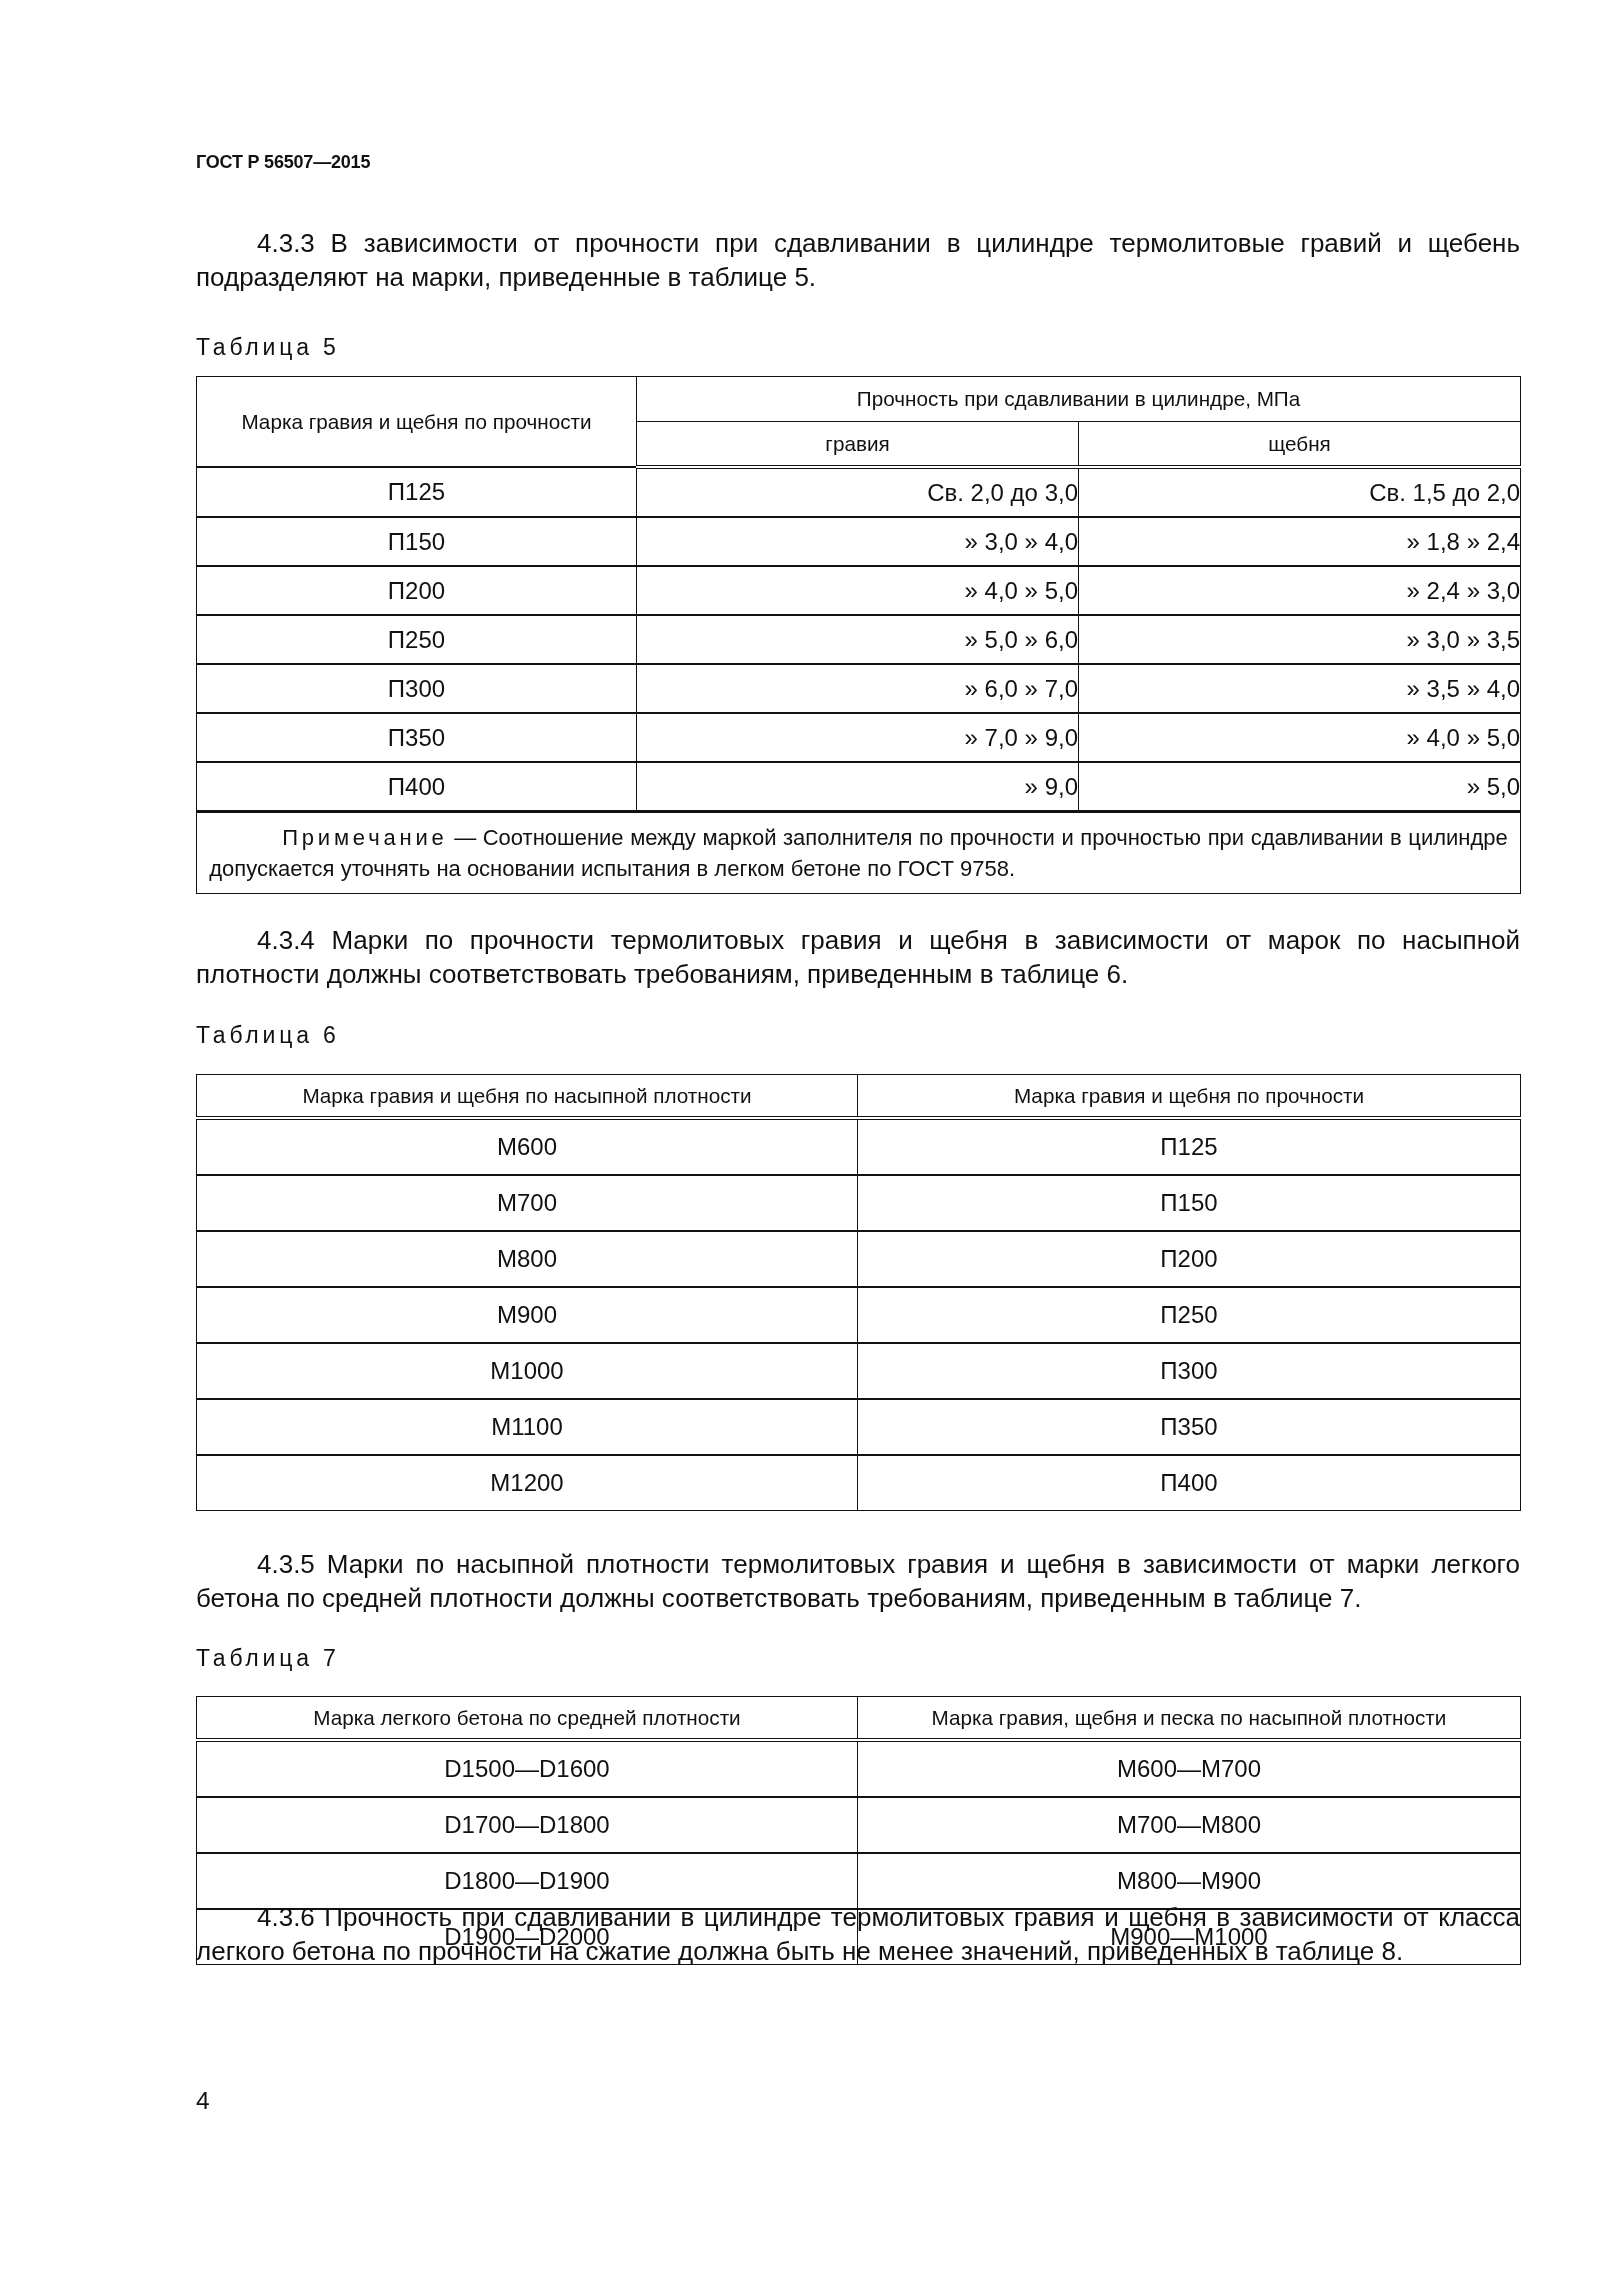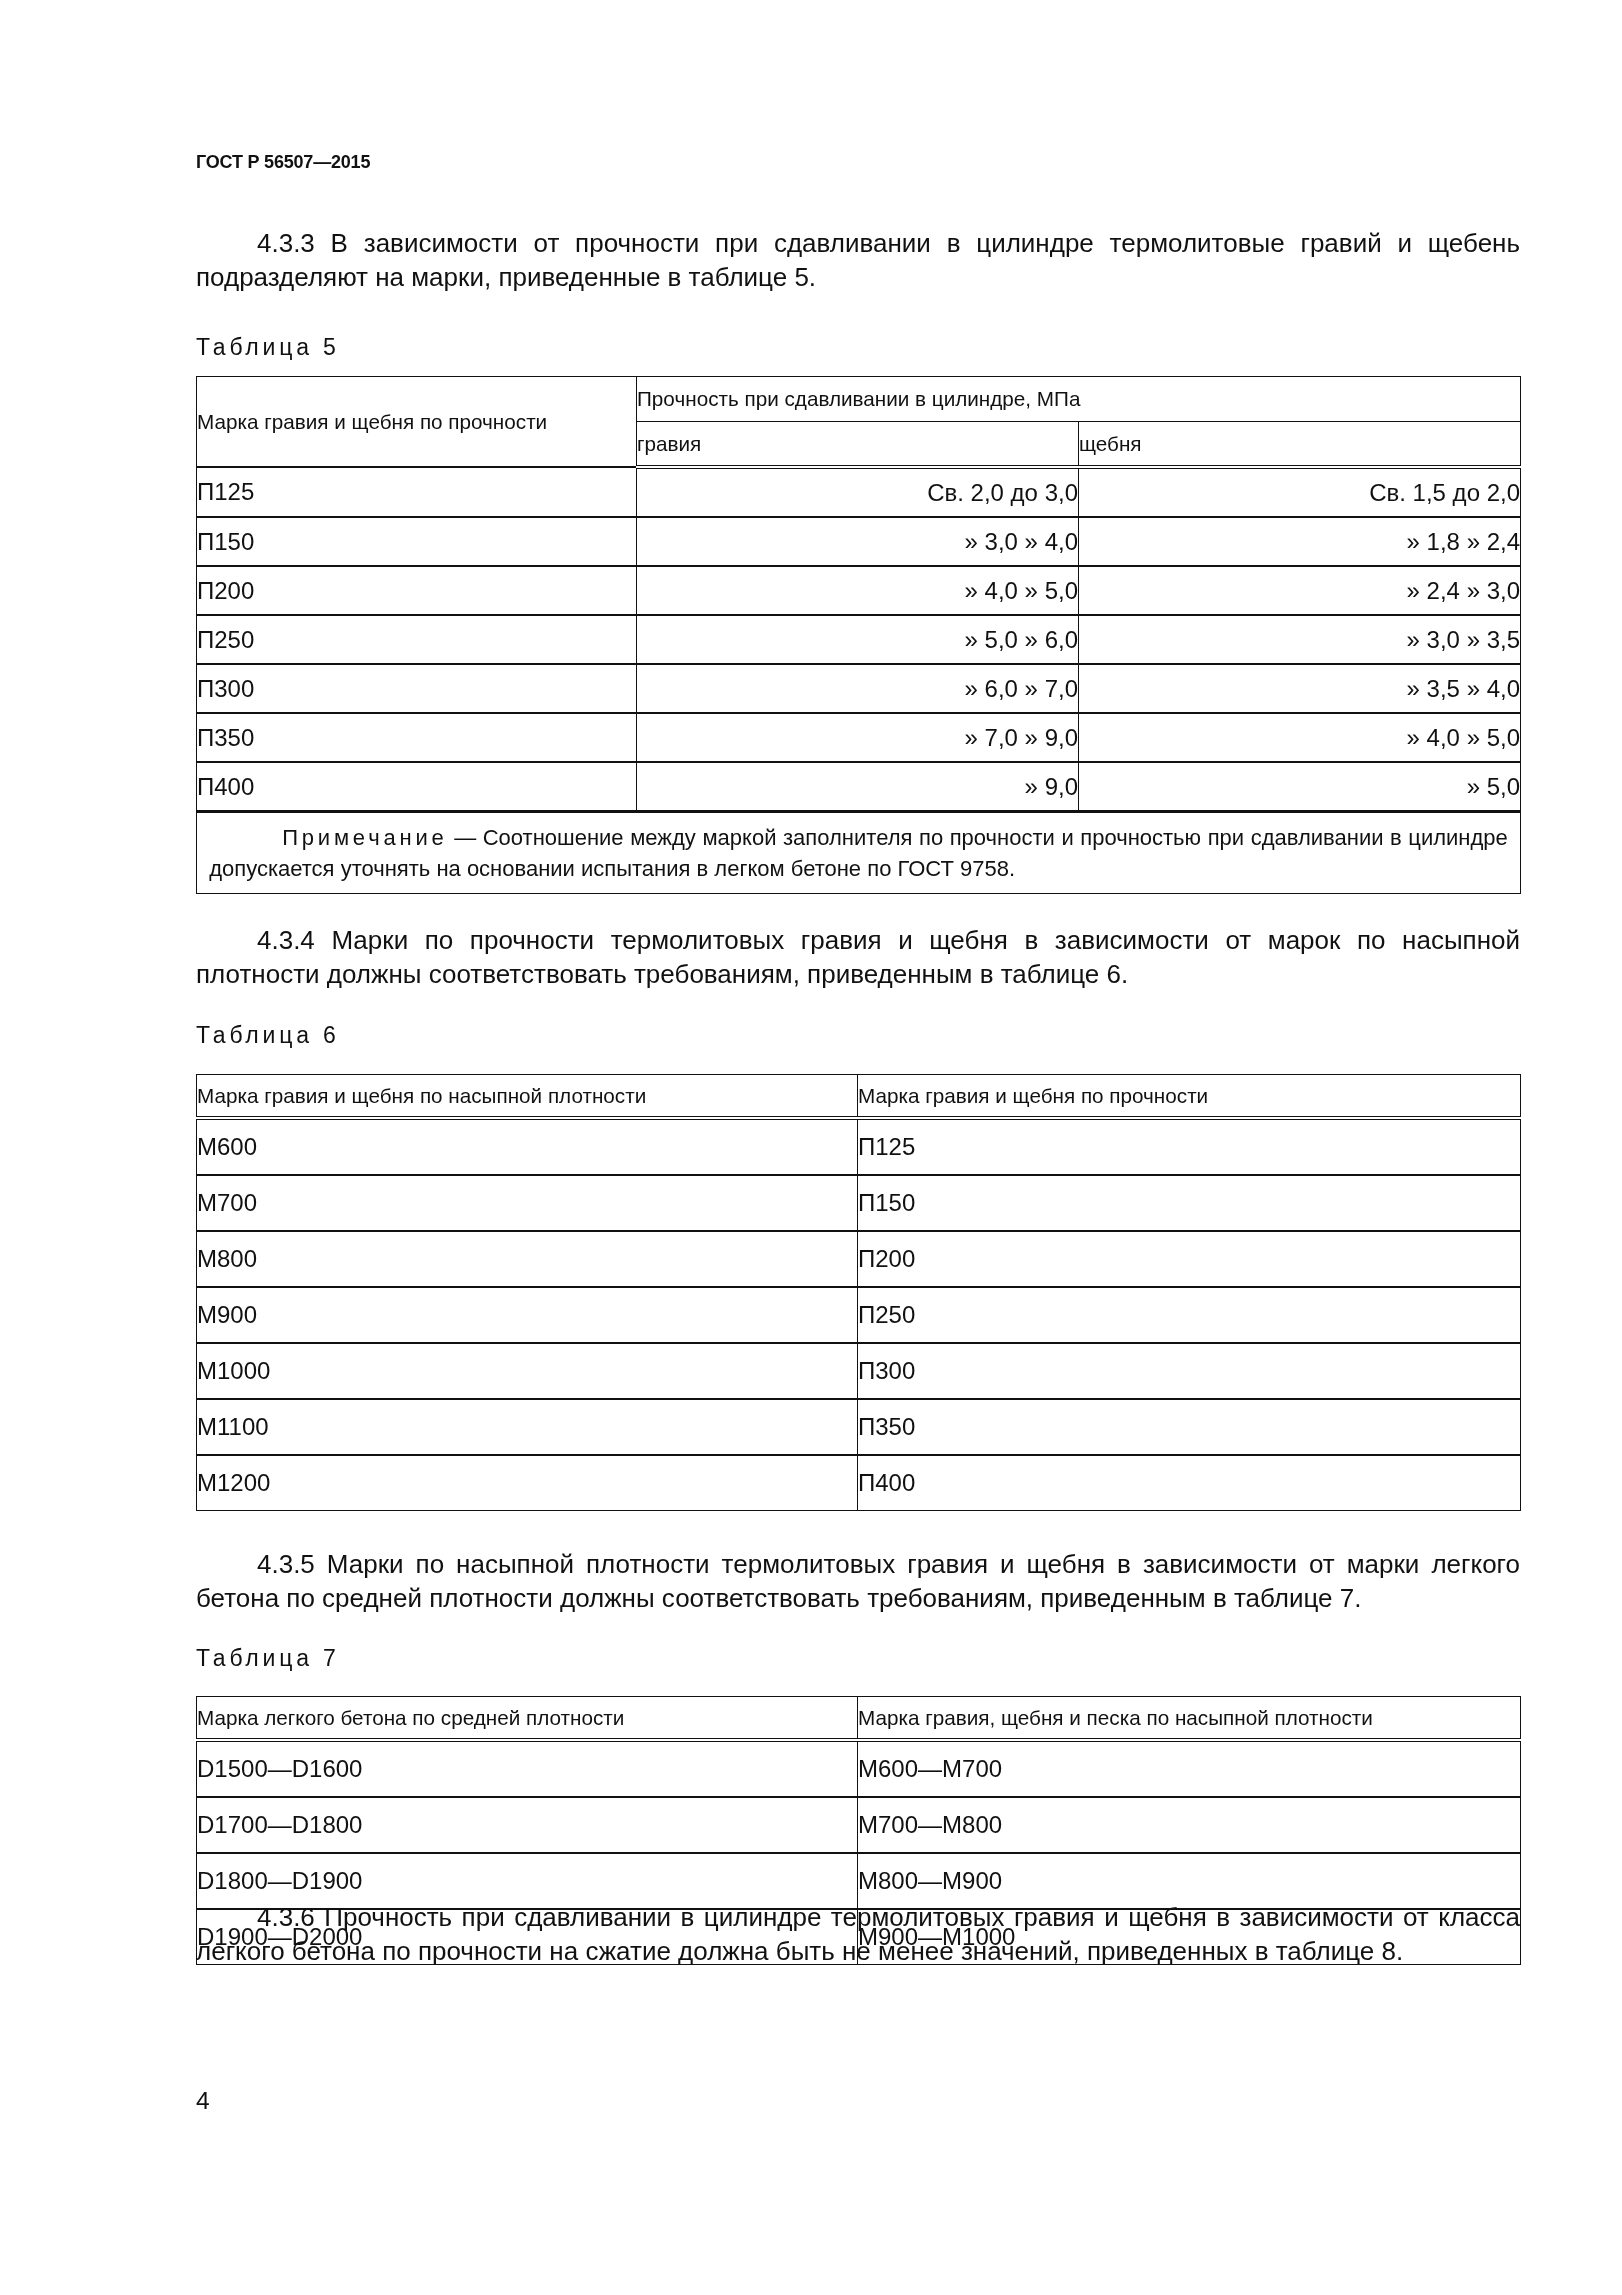--- a/index.html
+++ b/index.html
@@ -13,21 +13,21 @@
     left: 196px; width: 1324px; font-size: 26px; line-height: 34px;
     text-align: justify; text-align-last: left;
   }
   .para .indent { display: inline-block; width: 61px; }
   .table-caption { left: 196px; font-size: 23px; letter-spacing: 3.8px; }
   table.gt {
     position: absolute; left: 196px; width: 1324px; border-collapse: collapse;
     table-layout: fixed;
   }
   table.gt td, table.gt th {
-    border: 1.5px solid #111; text-align: left; vertical-align: middle;
+    border: 1.5px solid #111; text-align: center; vertical-align: middle;
     padding: 0; font-weight: normal;
   }
   table.gt th { font-size: 20.7px; }
   table.gt td { font-size: 24px; }
   table.gt tr.head-last th { border-bottom: 4.6px double #111; }
   table.gt tr.row td { border-top: 2.3px solid #111; }
   #t5 { top: 376px; }
   #t5 th.h1 { height: 44px; }
   #t5 th.h2 { height: 43px; }
   #t5 tr.row td { height: 47px; }

